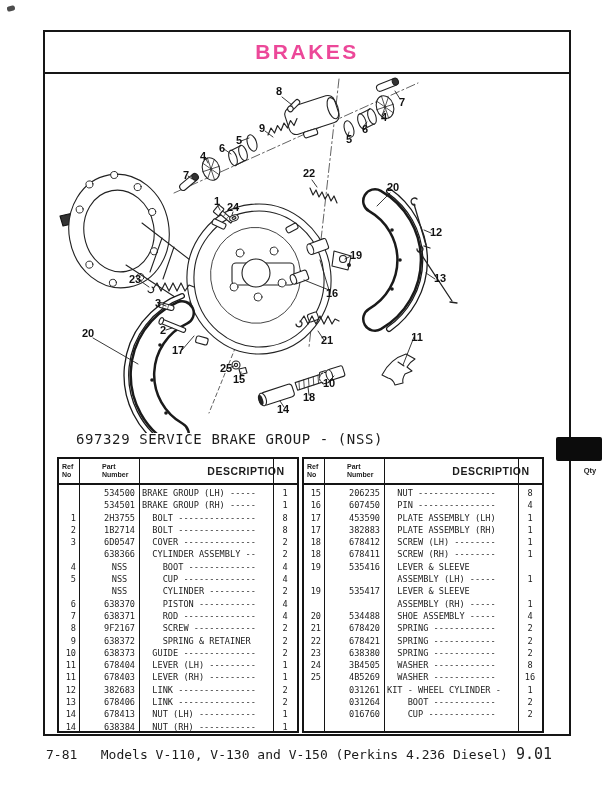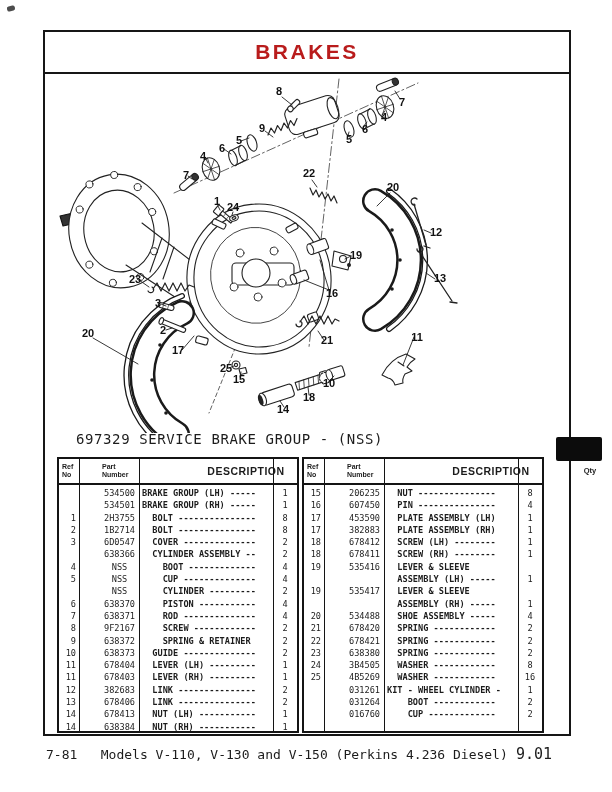--- a/index.html
+++ b/index.html
@@ -5,38 +5,38 @@
   html,body{margin:0;padding:0;background:#e8e8e8;}
   #page{position:relative;width:612px;height:792px;background:#ffffff;overflow:hidden;
         font-family:"DejaVu Sans Mono",monospace;color:#1c1c1c;}
 
   .reg-mark{position:absolute;left:7px;top:6px;width:8px;height:5px;background:#2e2e2e;
             border-radius:2px;transform:rotate(-14deg);opacity:.85;}
   .index-tab{position:absolute;left:556px;top:437px;width:46px;height:24px;background:#0c0c0c;border-radius:2px;}
 
   .frame{position:absolute;left:43px;top:30px;width:524px;height:702px;border:2.5px solid #161616;background:#fff;}
   .title-band{height:40px;border-bottom:2.5px solid #161616;display:flex;align-items:center;justify-content:center;}
-  .title-band .t{font:bold 21px "Liberation Sans",sans-serif;letter-spacing:2.5px;color:#b91c1c;}
+  .title-band .t{font:bold 21px "Liberation Sans",sans-serif;letter-spacing:2.5px;color:#ec4899;}
 
   .diagram{position:absolute;left:1px;top:43px;width:522px;height:358px;}
   .diagram text{font:bold 11px "Liberation Sans",sans-serif;fill:#111;}
 
   .caption{position:absolute;left:76px;top:431px;font-size:14px;letter-spacing:.6px;white-space:pre;}
 
   .ptable{position:absolute;top:457px;width:238px;height:272px;border:2px solid #141414;background:#fff;}
   .ptable .vl{position:absolute;top:0;bottom:0;width:1.3px;background:#141414;}
   .thead{display:grid;grid-template-columns:20px 60px 134px 24px;height:24px;border-bottom:2px solid #141414;gap:20px;}
   .h-ref,.h-part{font:bold 7px "Liberation Sans",sans-serif;line-height:8px;padding:4px 0 0 3px;white-space:pre-line;}
   .h-desc{font:bold 10.5px "Liberation Sans",sans-serif;text-align:center;line-height:24px;letter-spacing:.5px;}
   .h-qty{font:bold 7.5px "Liberation Sans",sans-serif;text-align:center;line-height:24px;}
   .tbody{display:grid;grid-template-columns:20px 60px 134px 24px;grid-auto-rows:12.3px;padding-top:2px;}
   .tbody div{font-size:8.6px;line-height:12.3px;overflow:hidden;}
   .c-ref{text-align:right;padding-right:3px;}
   .c-part{text-align:center;margin-left:21px;}
-  .c-desc{white-space:pre;padding-left:3px;font-weight:bold;}
+  .c-desc{white-space:pre;padding-left:3px;}
   .c-qty{text-align:center;}
 
   .footL{position:absolute;left:46px;top:747px;font-size:13px;white-space:pre;}
   .footR{position:absolute;left:516px;top:745px;font-size:15px;}
 </style>
 </head>
 <body>
 
 <div id="page">
 

